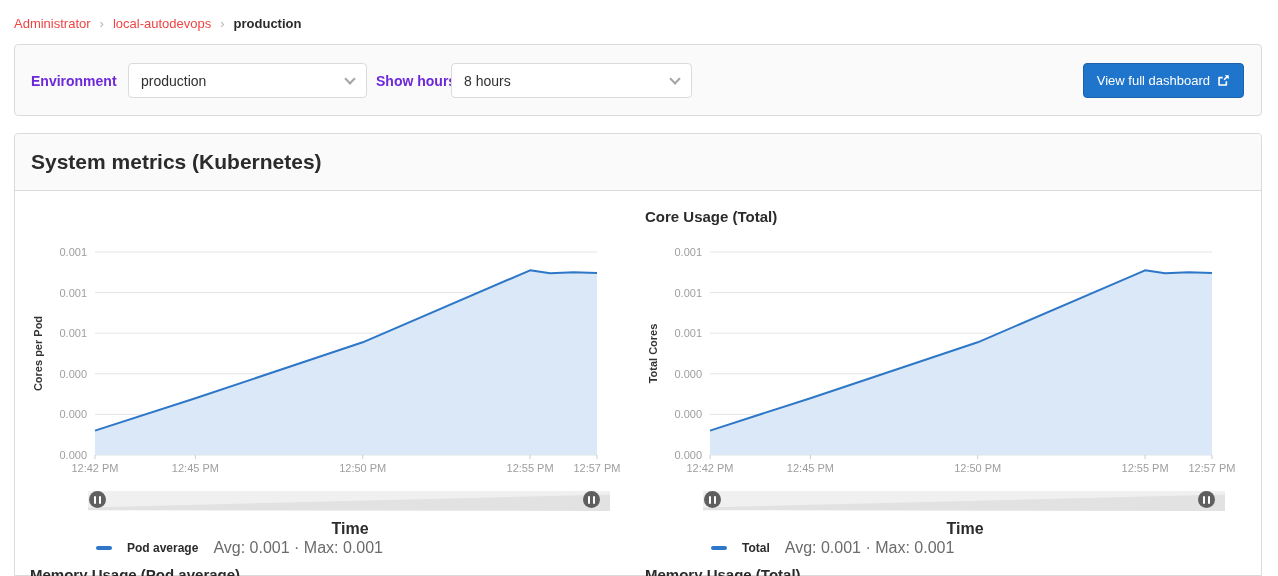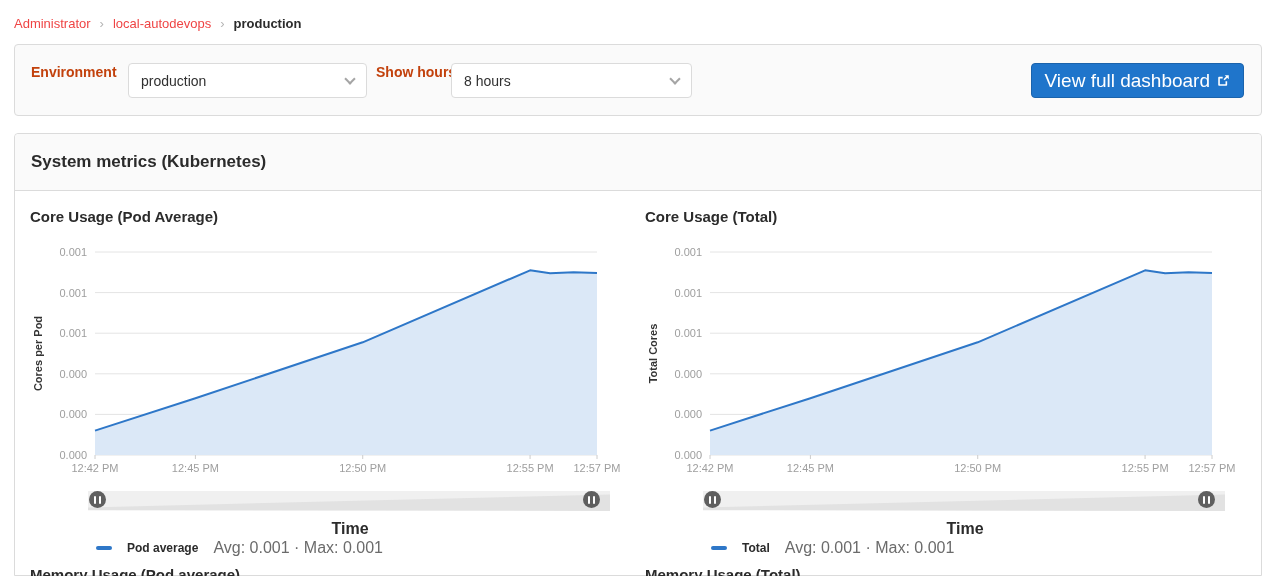--- a/index.html
+++ b/index.html
@@ -7,33 +7,33 @@
   .page { position:relative; width:1278px; height:576px; background:#fff; overflow:hidden; }
 
   
   .breadcrumb { position:absolute; left:14px; top:14px; height:18px; display:flex; align-items:center; font-size:13px; color:#4f4f4f; }
   .breadcrumb a { color:#ef4444; text-decoration:none; cursor:pointer; }
   .breadcrumb .sep { color:#b5b5b5; margin:0 9px; font-size:13px; }
   .breadcrumb .current { color:#2b2b2b; font-weight:700; }
 
   
   .filter-bar { position:absolute; left:14px; top:44px; width:1248px; height:72px; background:#fafafa; border:1px solid #dbdbdb; border-radius:4px; }
-  .flabel { position:absolute; top:19px; font-size:14px; font-weight:700; color:#c2410c; }
+  .flabel { position:absolute; top:28px; font-size:14px; font-weight:700; color:#6d28d9; }
   .flabel.env { left:16px; }
   .flabel.last { left:361px; }
   .dropdown { position:absolute; top:18px; height:35px; background:#fff; border:1px solid #dbdbdb; border-radius:4px; display:flex; align-items:center; justify-content:space-between; padding:0 12px; font-size:14px; color:#303030; cursor:pointer; }
   .dropdown.env { left:113px; width:239px; }
   .dropdown.range { left:436px; width:241px; }
   .chev { width:8px; height:8px; border-right:2px solid #a5a5a5; border-bottom:2px solid #a5a5a5; transform:rotate(45deg); margin-top:-4px; }
-  .btn-primary { position:absolute; top:18px; right:17px; height:35px; background:#1f75cb; color:#fff; border:1px solid #1a63ac; border-radius:4px; font-size:19px; font-family:"Liberation Sans",sans-serif; padding:0 13px; display:flex; align-items:center; gap:7px; cursor:pointer; }
+  .btn-primary { position:absolute; top:18px; right:17px; height:35px; background:#1f75cb; color:#fff; border:1px solid #1a63ac; border-radius:4px; font-size:13px; font-family:"Liberation Sans",sans-serif; padding:0 13px; display:flex; align-items:center; gap:7px; cursor:pointer; }
 
   
   .panel { position:absolute; left:14px; top:133px; width:1248px; height:443px; background:#fff; border:1px solid #dbdbdb; border-radius:4px 4px 0 0; }
   .panel-header { position:absolute; left:0; top:0; width:100%; height:57px; background:#fafafa; border-bottom:1px solid #dbdbdb; border-radius:4px 4px 0 0; display:flex; align-items:center; padding-left:16px; }
-  .panel-header h2 { margin:0; font-size:17px; font-weight:700; color:#2b2b2b; }
+  .panel-header h2 { margin:0; font-size:21px; font-weight:700; color:#2b2b2b; }
 
   
   .chart-block { position:absolute; top:208px; width:615px; height:350px; }
   .chart-block.left { left:30px; }
   .chart-block.right { left:645px; }
   .chart-block h3 { position:absolute; left:0; top:0; margin:0; font-size:15px; font-weight:700; color:#2b2b2b; }
   .chart-svg { position:absolute; left:0; top:30px; }
   svg text.tick { font:11px "Liberation Sans",sans-serif; fill:#9e9e9e; }
   svg text.axis-title { font:700 11px "Liberation Sans",sans-serif; fill:#333; }
 
@@ -91,21 +91,20 @@
     </button>
   </div>
 
   <div class="panel">
     <div class="panel-header">
       <h2>System metrics (Kubernetes)</h2>
     </div>
   </div>
 
   <div class="chart-block left">
-    <h3>Core Usage (Pod Average)</h3>
     <svg class="chart-svg" width="600" height="245" viewBox="0 0 600 245">
         <line x1="65" x2="567" y1="14" y2="14" stroke="#e4e4e4" stroke-width="1"></line>
         <text x="57" y="18" text-anchor="end" class="tick">0.001</text>
         <line x1="65" x2="567" y1="54.6" y2="54.6" stroke="#e4e4e4" stroke-width="1"></line>
         <text x="57" y="58.6" text-anchor="end" class="tick">0.001</text>
         <line x1="65" x2="567" y1="95.2" y2="95.2" stroke="#e4e4e4" stroke-width="1"></line>
         <text x="57" y="99.2" text-anchor="end" class="tick">0.001</text>
         <line x1="65" x2="567" y1="135.8" y2="135.8" stroke="#e4e4e4" stroke-width="1"></line>
         <text x="57" y="139.8" text-anchor="end" class="tick">0.000</text>
         <line x1="65" x2="567" y1="176.4" y2="176.4" stroke="#e4e4e4" stroke-width="1"></line>

